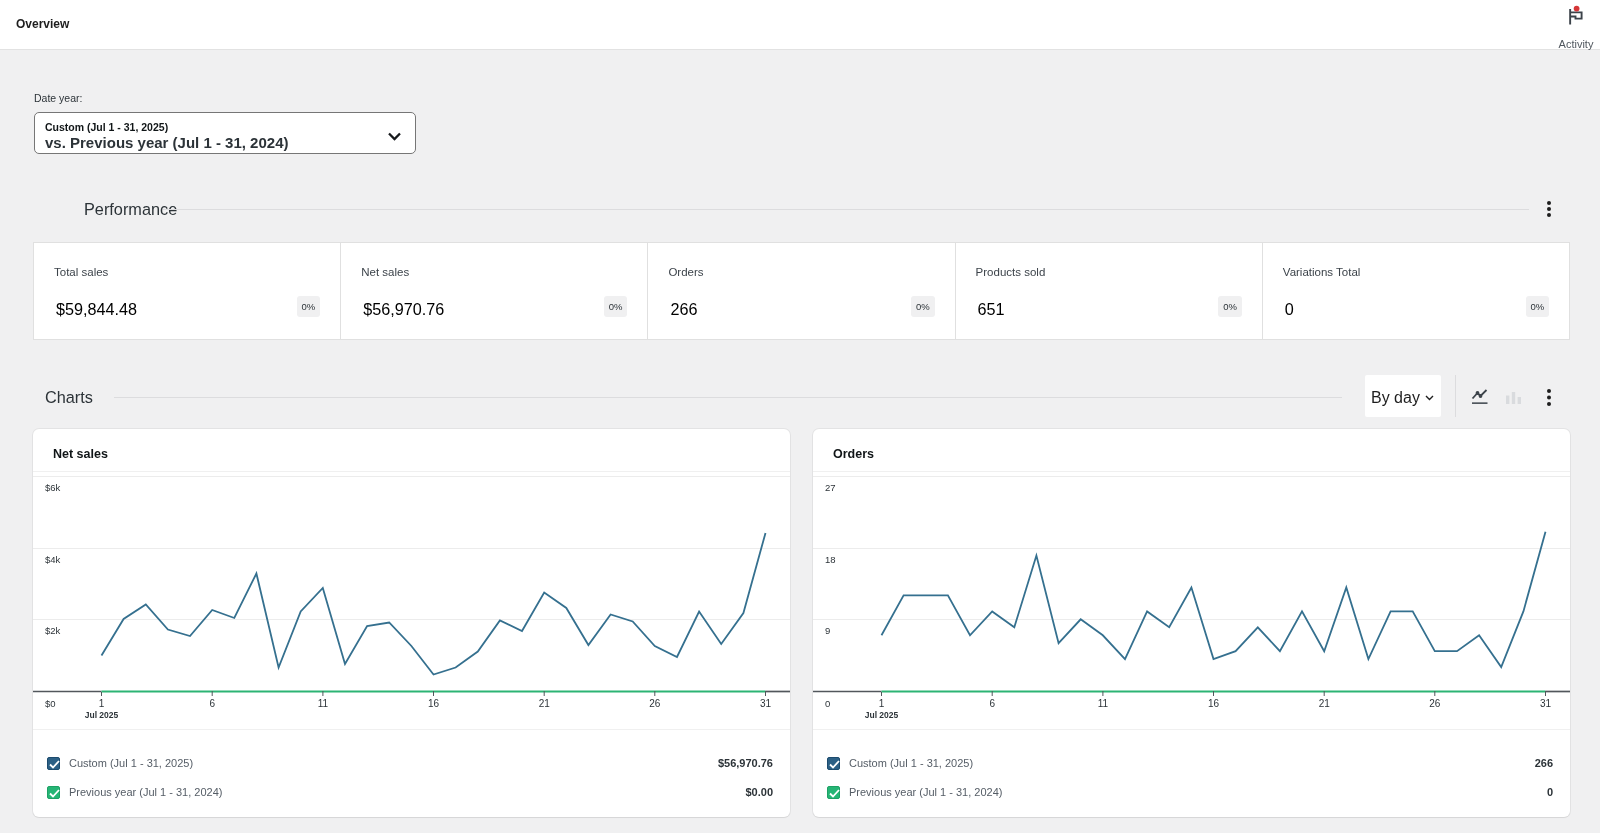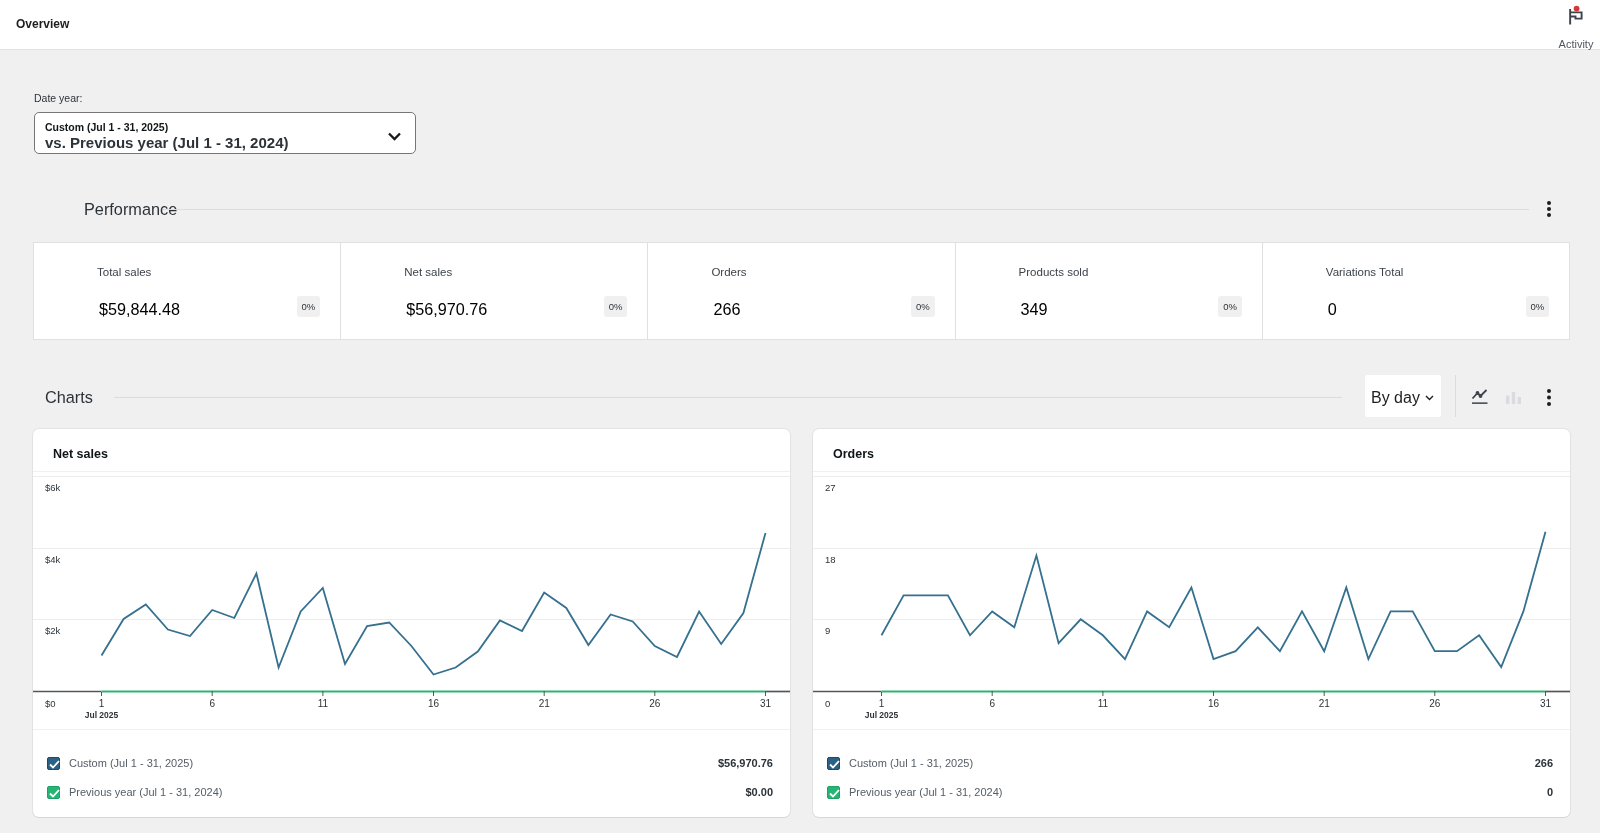--- a/index.html
+++ b/index.html
@@ -11,21 +11,21 @@
 .activity .lbl { display:block; margin-top:12px; font-size:11px; line-height:1; color:#50575e; white-space:nowrap; margin-left:-6px; width:36px; }
 .dr-label { position:absolute; left:34px; top:93px; font-size:10.5px; line-height:1; color:#2c3338; }
 .datebox { position:absolute; left:34px; top:112px; width:382px; height:42px; background:#fff; border:1.5px solid #767676; border-radius:5px; }
 .datebox .l1 { position:absolute; left:10px; top:7.5px; font-size:10.5px; line-height:1.15; font-weight:bold; color:#101517; }
 .datebox .l2 { position:absolute; left:10px; top:21px; font-size:15px; line-height:1.15; color:#2c3338;font-weight:bold; }
 .datebox svg { position:absolute; right:14px; top:18.5px; }
 .sectitle { position:absolute; font-size:16.3px; line-height:1; color:#2c3338; }
 .secline { position:absolute; height:1px; background:#dcdcde; }
 .kebab { position:absolute; width:12px; }
 .statrow { position:absolute; left:33px; top:242px; width:1537px; height:98px; background:#fff; border:1px solid #e0e0e0; display:flex; }
-.stat { flex:1; position:relative; border-right:1px solid #e0e0e0;margin-left:43px; }
+.stat { flex:1; position:relative; border-right:1px solid #e0e0e0; }
 .stat:last-child { border-right:none; }
 .stat .sl { position:absolute; left:20px; top:23.5px; font-size:11.5px; line-height:1; color:#3c434a; }
 .stat .sv { position:absolute; left:22px; top:58px; font-size:16.2px; line-height:1; color:#000000; }
 .stat .sb { position:absolute; right:20px; top:53px; width:23.5px; height:21px; background:#f0f0f1; border-radius:3px; font-size:9.5px; color:#2c3338; text-align:center; line-height:21px; }
 .byday { position:absolute; left:1365px; top:375px; width:76px; height:42px; background:#fff; border-radius:2px; }
 .byday .t { position:absolute; left:6px; top:14.5px; font-size:16px; line-height:1; color:#1e1e1e; }
 .byday svg { position:absolute; right:7px; top:19.5px; }
 .vsep { position:absolute; left:1455px; top:375px; width:1px; height:42px; background:#dcdcde; }
 .panel { position:absolute; top:429px; width:757px; height:388px; background:#fff; border-radius:6px; box-shadow:0 0 0 1px rgba(0,0,0,0.05), 0 1px 1px rgba(0,0,0,0.06); }
 .panel .ph { position:absolute; left:0; top:0; width:100%; height:43px; border-bottom:1px solid #f0f0f0; }
@@ -82,21 +82,21 @@
       <div class="sv">$56,970.76</div>
       <div class="sb">0%</div>
     </div>
   <div class="stat">
       <div class="sl">Orders</div>
       <div class="sv">266</div>
       <div class="sb">0%</div>
     </div>
   <div class="stat">
       <div class="sl">Products sold</div>
-      <div class="sv">349</div>
+      <div class="sv">651</div>
       <div class="sb">0%</div>
     </div>
   <div class="stat">
       <div class="sl">Variations Total</div>
       <div class="sv">0</div>
       <div class="sb">0%</div>
     </div>
 </div>
 
 <div class="sectitle" style="left:45px; top:388.5px;">Charts</div>

